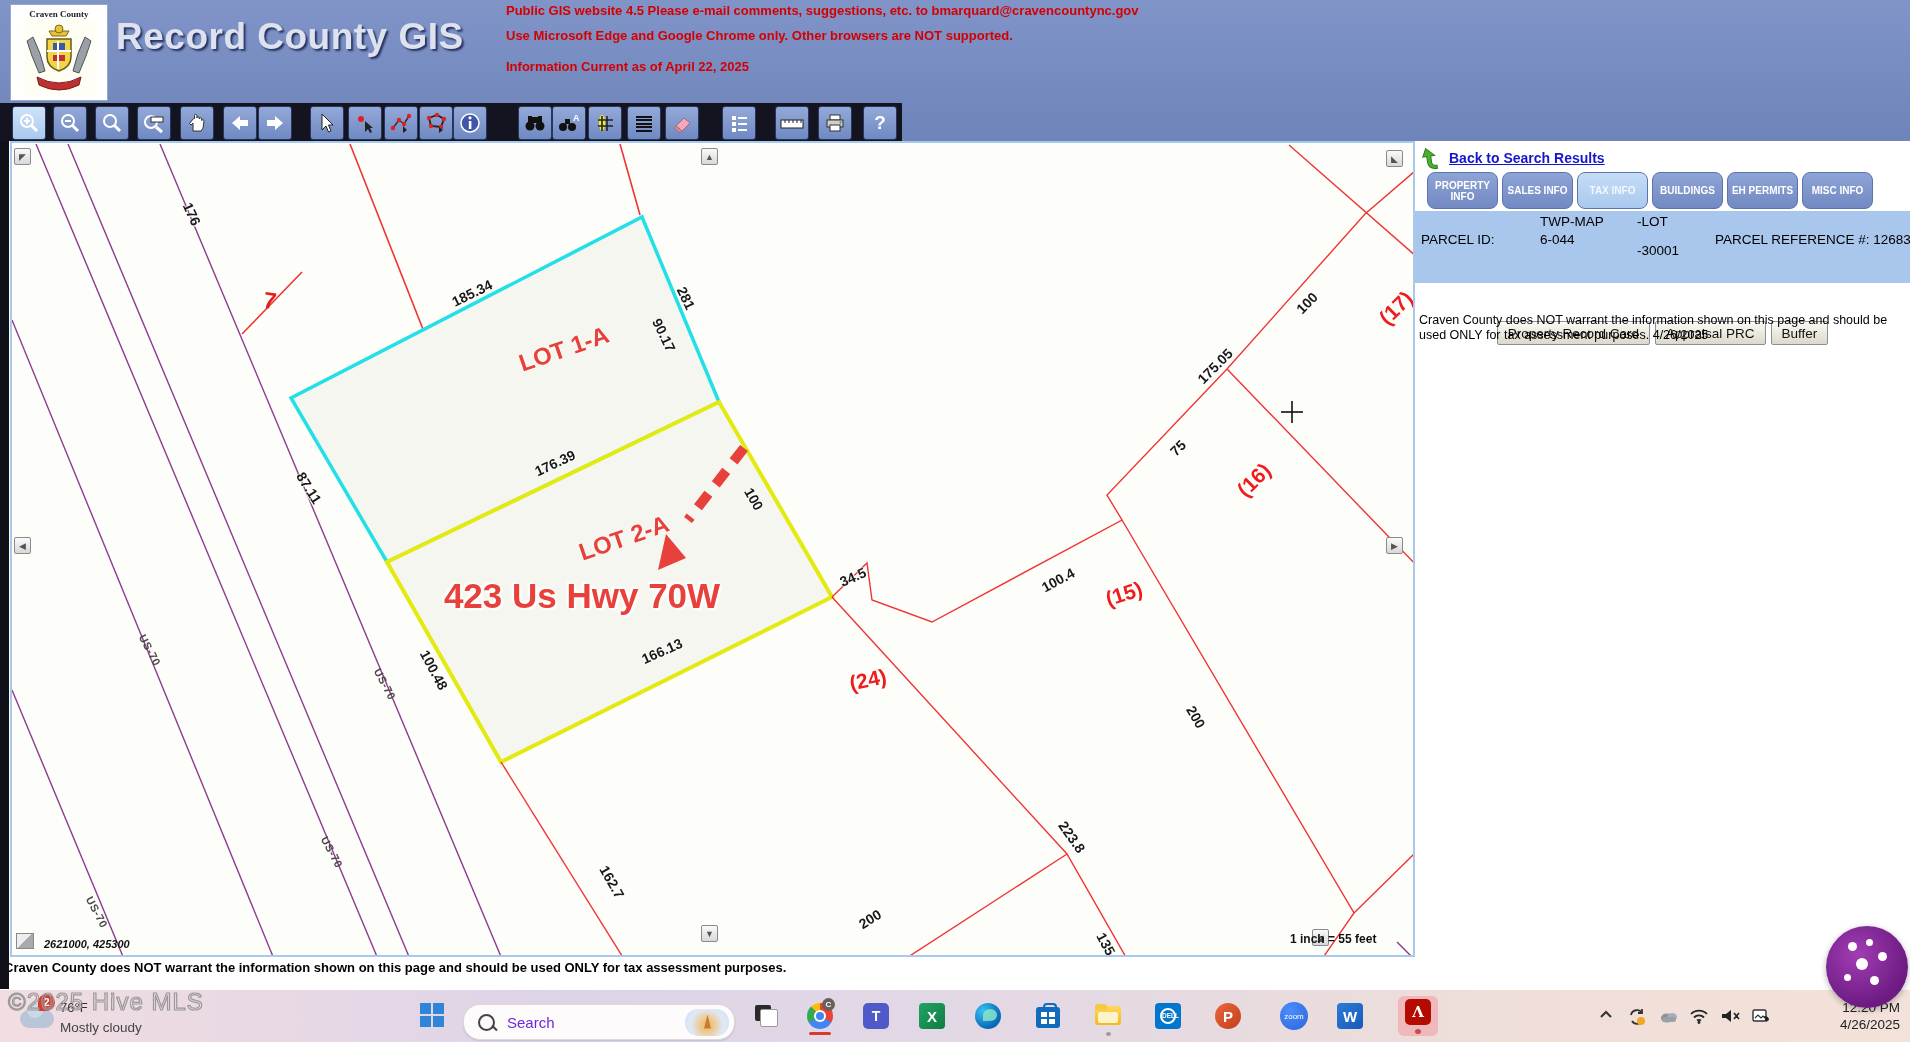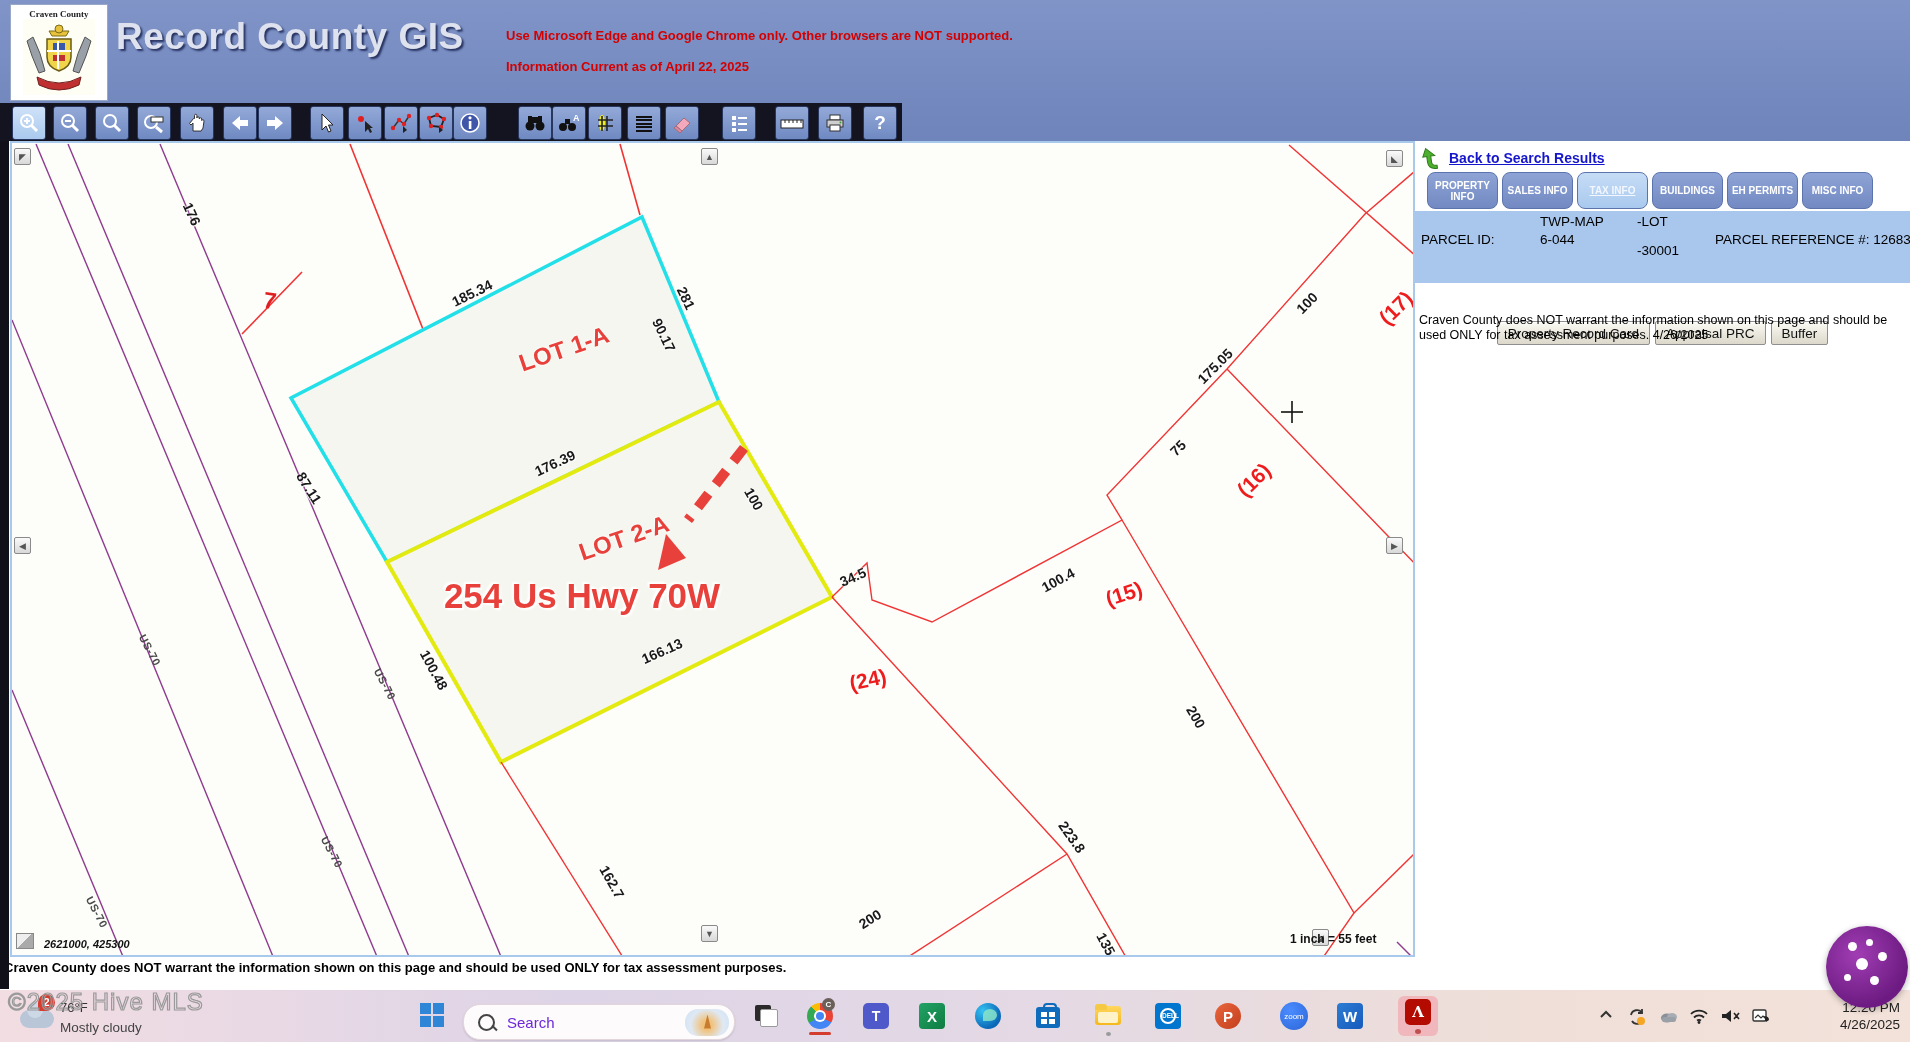--- a/index.html
+++ b/index.html
@@ -54,21 +54,21 @@
   #map-scale{position:absolute;left:1278px;top:789px;font-size:12px;font-weight:bold;color:#111;z-index:6;}
 
   
   #panel{position:absolute;left:1415px;top:141px;width:495px;height:847px;background:#fff;}
   #back-row{position:absolute;left:4px;top:4px;height:26px;display:flex;align-items:center;gap:6px;}
   #back-link{color:#1515cc;font-weight:bold;font-size:14px;text-decoration:underline;cursor:pointer;}
   #tabs{position:absolute;left:12px;top:31px;height:38px;display:flex;gap:4px;}
   .tab{width:71px;height:37px;border-radius:8px;border:1px solid #5c74ae;color:#fff;font-weight:bold;
     font-size:10px;line-height:11px;display:flex;align-items:center;justify-content:center;text-align:center;
     background:linear-gradient(#8ea4d6,#7289c2);cursor:pointer;padding:2px;box-sizing:border-box;}
-  .tab.active{background:linear-gradient(#c6dcf6,#a9c9ee);color:#f2f7ff;text-decoration:underline;}
+  .tab.active{background:linear-gradient(#c6dcf6,#a9c9ee);color:#f2f7ff;}
   #parcel-band{position:absolute;left:0;top:70px;width:495px;height:72px;background:#a9c6ec;}
   .pb-txt{position:absolute;font-size:13.5px;font-weight:normal;color:#000;white-space:nowrap;}
   #pb-buttons{position:absolute;left:0;top:110px;width:495px;display:flex;justify-content:center;gap:5px;}
   .gray-btn{height:24px;padding:0 10px;font-size:13.5px;color:#111;cursor:pointer;
     background:linear-gradient(#fbfbf4,#dcd8cb);border:1px solid #8f8f8f;border-radius:2px;
     box-shadow:inset 0 1px 0 #fff;}
   #tax-strip{position:absolute;left:0;top:142px;width:495px;height:21px;background:#c8dcf4;
     font-size:12.5px;color:#000;text-align:center;line-height:21px;}
   #panel-disclaimer{position:absolute;left:4px;top:172px;width:480px;font-size:12.5px;color:#000;line-height:15px;}
 
@@ -131,20 +131,21 @@
         <path d="M24 20 h24 v18 q0 10 -12 14 q-12 -4 -12 -14 Z" fill="#f0d44a" stroke="#6a5a15" stroke-width="1.5"></path>
         <rect x="30" y="24" width="12" height="8" fill="#3a58a8"></rect>
         <path d="M30 36 h12 v6 h-12 Z" fill="#c03030"></path>
         <path d="M35 22 v28 M24 32 h24" stroke="#fff" stroke-width="2"></path>
         <path d="M10 18 q8 16 12 34 l-6 2 q-8 -18 -12 -32 Z" fill="#9aa0a8" stroke="#555"></path>
         <path d="M62 18 q-8 16 -12 34 l6 2 q8 -18 12 -32 Z" fill="#9aa0a8" stroke="#555"></path>
         <path d="M14 58 q22 12 44 0 l-2 8 q-20 10 -40 0 Z" fill="#c03030" stroke="#702020"></path>
       </svg>
     </div>
     <div id="page-title">Record County GIS</div>
+    <div class="notice" id="notice-0">Public GIS website 4.5 Please e-mail comments, suggestions, etc. to bmarquard@cravencountync.gov</div>
     <div class="notice" id="notice-1">Use Microsoft Edge and Google Chrome only. Other browsers are NOT supported.</div>
     <div class="notice" id="notice-2">Information Current as of April 22, 2025</div>
   </div>
 
   <div id="left-strip"></div>
   <div id="toolbar">
     <div class="tbtn active" style="left:12px" title="zoom-in">
       <svg width="22" height="22">
           <circle cx="9" cy="9" r="6" fill="none" stroke="#fff" stroke-width="2"></circle>
           <line x1="13.5" y1="13.5" x2="19" y2="19" stroke="#fff" stroke-width="3"></line>
@@ -317,21 +318,21 @@
         <div class="mlabel dim" style="left: 180px; top: 71px; transform: translate(-50%, -50%) rotate(65deg);">176</div>
         <div class="mlabel seven" style="left: 258px; top: 158px; transform: translate(-50%, -50%) rotate(8deg);">7</div>
         <div class="mlabel dim" style="left: 460px; top: 150px; transform: translate(-50%, -50%) rotate(-26deg);">185.34</div>
         <div class="mlabel lot" style="left: 552px; top: 206px; transform: translate(-50%, -50%) rotate(-19deg);">LOT 1-A</div>
         <div class="mlabel dim" style="left: 674px; top: 155px; transform: translate(-50%, -50%) rotate(64deg);">281</div>
         <div class="mlabel dim" style="left: 652px; top: 192px; transform: translate(-50%, -50%) rotate(64deg);">90.17</div>
         <div class="mlabel dim" style="left: 297px; top: 345px; transform: translate(-50%, -50%) rotate(58deg);">87.11</div>
         <div class="mlabel dim" style="left: 543px; top: 320px; transform: translate(-50%, -50%) rotate(-25deg);">176.39</div>
         <div class="mlabel dim" style="left: 742px; top: 356px; transform: translate(-50%, -50%) rotate(60deg);">100</div>
         <div class="mlabel lot" style="left: 612px; top: 395px; transform: translate(-50%, -50%) rotate(-19deg);">LOT 2-A</div>
-        <div class="mlabel addr" style="left: 570px; top: 453px; transform: translate(-50%, -50%) rotate(0deg);">254 Us Hwy 70W</div>
+        <div class="mlabel addr" style="left: 570px; top: 453px; transform: translate(-50%, -50%) rotate(0deg);">423 Us Hwy 70W</div>
         <div class="mlabel dim" style="left: 422px; top: 527px; transform: translate(-50%, -50%) rotate(62deg);">100.48</div>
         <div class="mlabel dim" style="left: 650px; top: 508px; transform: translate(-50%, -50%) rotate(-24deg);">166.13</div>
         <div class="mlabel dim" style="left: 841px; top: 434px; transform: translate(-50%, -50%) rotate(-24deg);">34.5</div>
         <div class="mlabel pnum" style="left: 856px; top: 537px; transform: translate(-50%, -50%) rotate(-12deg);">(24)</div>
         <div class="mlabel dim" style="left: 1046px; top: 437px; transform: translate(-50%, -50%) rotate(-28deg);">100.4</div>
         <div class="mlabel pnum" style="left: 1112px; top: 451px; transform: translate(-50%, -50%) rotate(-18deg);">(15)</div>
         <div class="mlabel dim" style="left: 858px; top: 776px; transform: translate(-50%, -50%) rotate(-32deg);">200</div>
         <div class="mlabel dim" style="left: 600px; top: 739px; transform: translate(-50%, -50%) rotate(60deg);">162.7</div>
         <div class="mlabel dim" style="left: 1060px; top: 694px; transform: translate(-50%, -50%) rotate(55deg);">223.8</div>
         <div class="mlabel dim" style="left: 1094px; top: 801px; transform: translate(-50%, -50%) rotate(62deg);">135</div>

